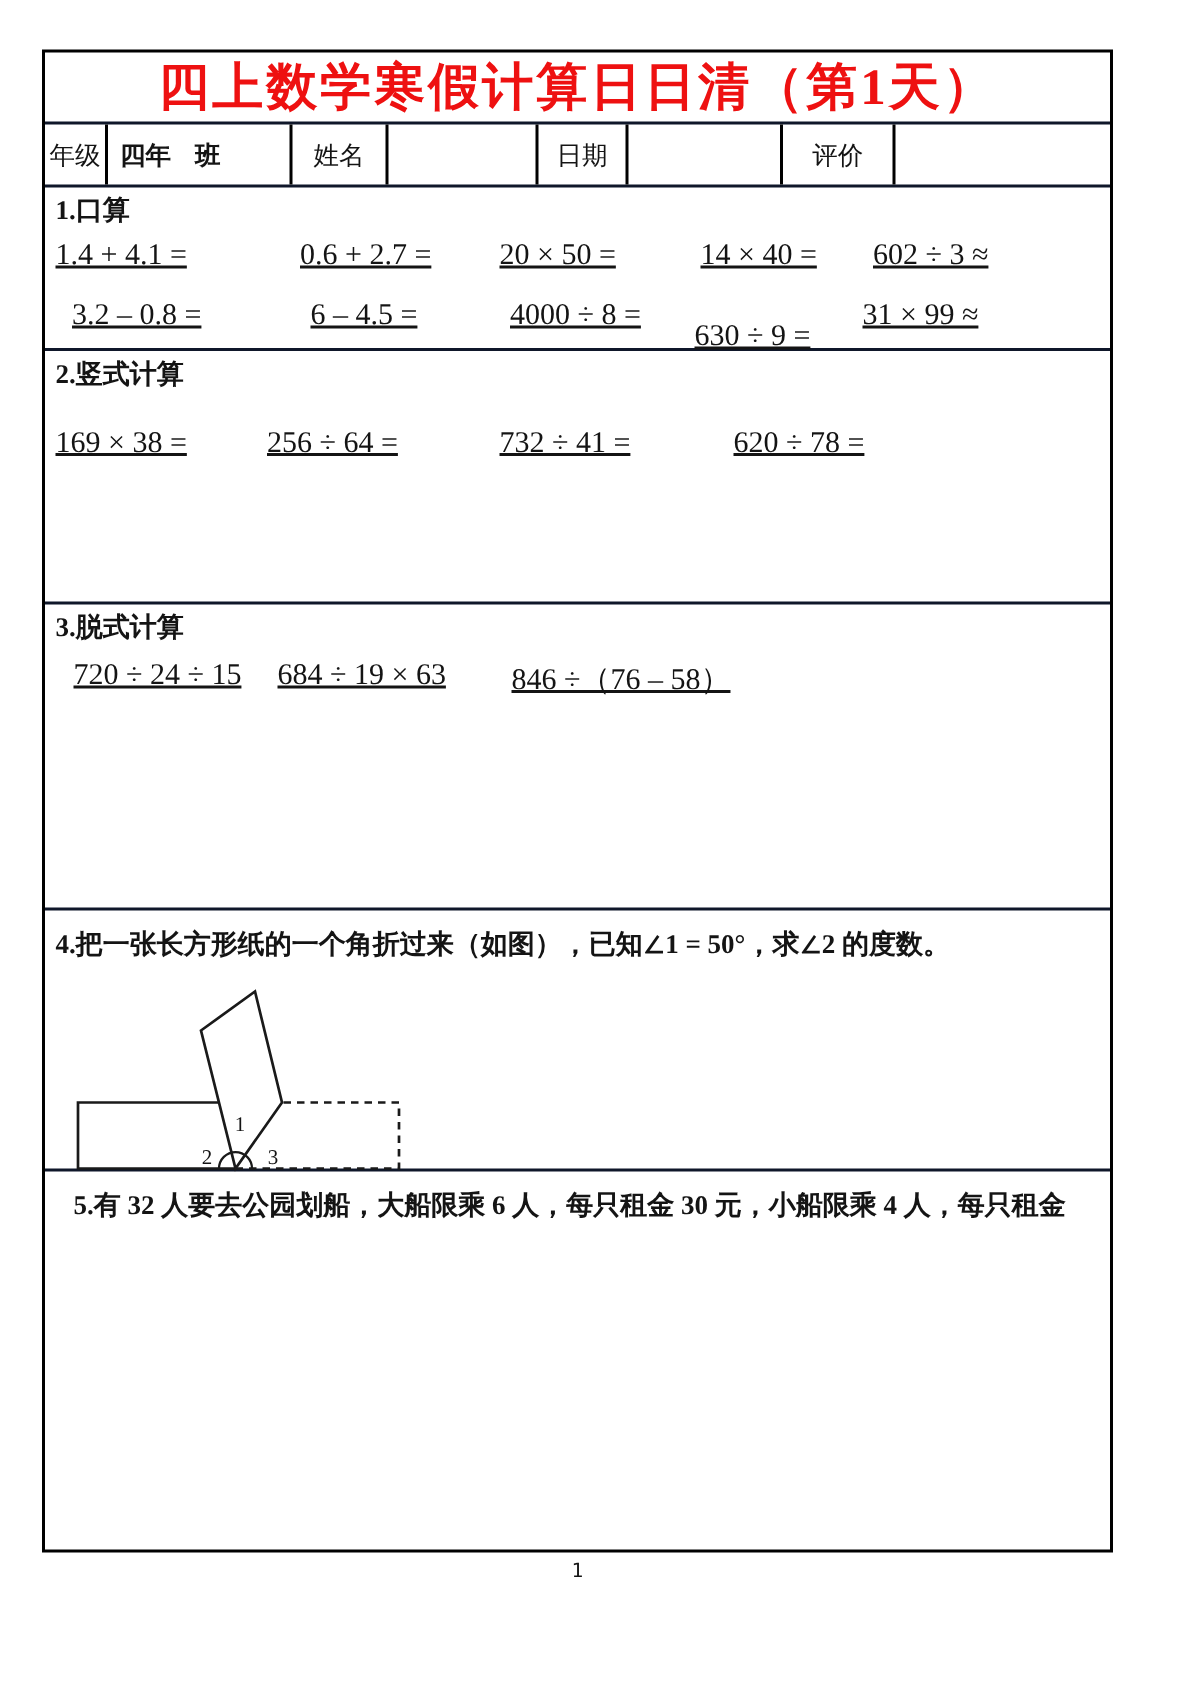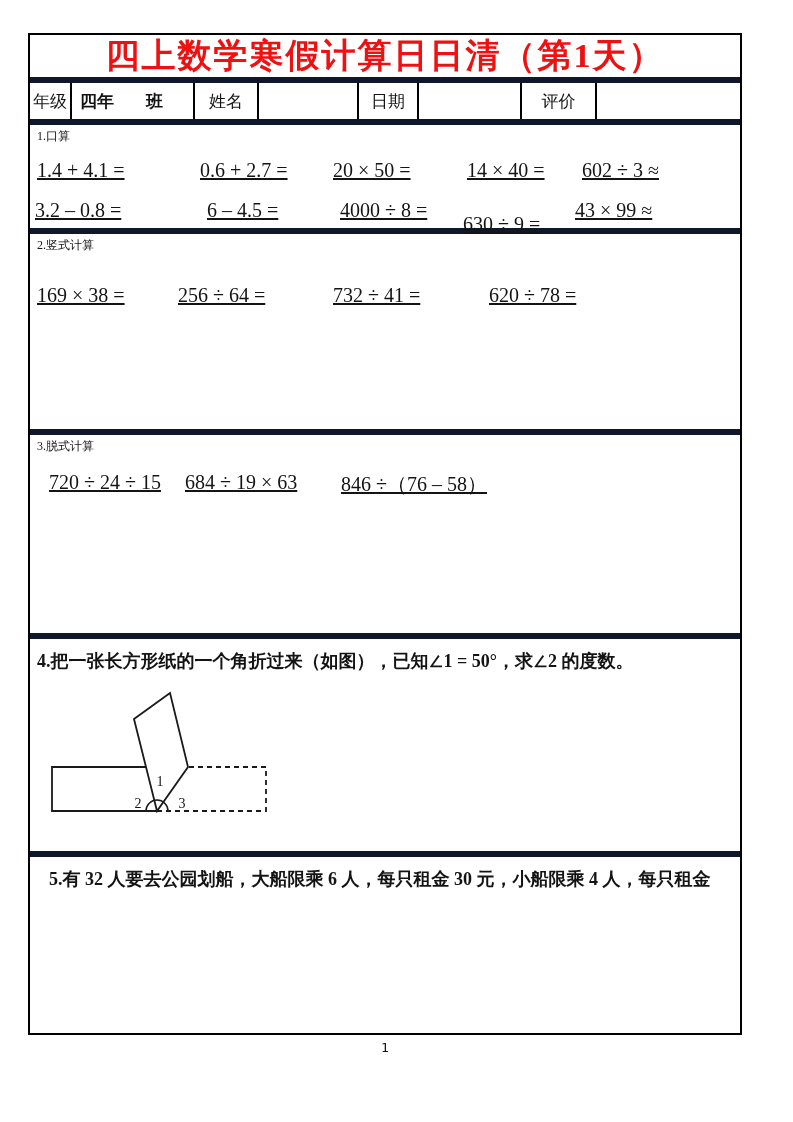--- a/index.html
+++ b/index.html
@@ -5,37 +5,37 @@
   html,body { margin:0; padding:0; background:#ffffff; }
   .sheet {
     position:relative; width:793px; height:1122px; background:#ffffff;
     font-family:"Liberation Serif", serif; color:#141414; overflow:hidden;
   }
   .ws {
     position:absolute; left:28px; top:33px; width:714px; height:1002px;
     border:2px solid #000; box-sizing:border-box;
     display:flex; flex-direction:column;
   }
-  .row { position:relative; box-sizing:border-box; border-bottom:6px solid #0f172a; }
+  .row { position:relative; box-sizing:border-box; border-bottom:2px solid #0f172a; }
   .row-title { height:48px; display:flex; align-items:center; justify-content:center; }
   .title-text { font-size:34px; font-weight:bold; letter-spacing:2px; white-space:nowrap; }
   .row-header { height:42px; display:flex; }
   .hcell {
     box-sizing:border-box; border-right:2px solid #000;
     display:flex; align-items:center; font-size:17px;
   }
   .hcell.lab { justify-content:center; font-weight:normal; }
   .hcell.nob { border-right:none; }
-  .grade-cell { padding-left:8px; font-weight:bold; gap:32px; }
+  .grade-cell { padding-left:8px; font-weight:bold; gap:16px; }
   .row-s1 { height:109px; }
-  .row-s2 { height:201px; }
+  .row-s2 { height:169px; }
   .row-s3 { height:204px; }
-  .row-s4 { height:218px; }
+  .row-s4 { height:174px; }
   .row-s5 { flex:1; border-bottom:none;margin-left:12px; }
-  .sec-label { position:absolute; left:7px; top:3px; font-size:12px; font-weight:normal; white-space:nowrap; }
+  .sec-label { position:absolute; left:7px; top:3px; font-size:18px; font-weight:bold; white-space:nowrap; }
   .expr { position:absolute; font-size:20px; white-space:nowrap;text-decoration:underline; }
   .prob { position:absolute; left:7px; font-size:18px; font-weight:bold; white-space:nowrap; }
   .fold-svg { position:absolute; left:10px; top:48px; }
   .fig-num { font-size:14px; font-family:"Liberation Serif", serif; }
   .pageno {
     position:absolute; left:28px; top:1040px; width:714px;
     text-align:center; font-size:13px;
     font-family:"DejaVu Sans Mono", monospace;
   }
 </style>
@@ -63,25 +63,25 @@
       <div class="hcell nob" style="flex:1"></div>
     </div>
 
     <div class="row row-s1">
       <div class="sec-label">1.口算</div>
       <div class="expr" style="left:7px;  top:34px">1.4 + 4.1 =</div>
       <div class="expr" style="left:170px;top:34px">0.6 + 2.7 =</div>
       <div class="expr" style="left:303px;top:34px">20 × 50 =</div>
       <div class="expr" style="left:437px;top:34px">14 × 40 =</div>
       <div class="expr" style="left:552px;top:34px">602 ÷ 3 ≈</div>
-      <div class="expr" style="left:5px;  top:74px">3.2 – 0.8 =</div>
+      <div class="expr" style="left:18px;  top:74px">3.2 – 0.8 =</div>
       <div class="expr" style="left:177px;top:74px">6 – 4.5 =</div>
       <div class="expr" style="left:310px;top:74px">4000 ÷ 8 =</div>
       <div class="expr" style="left:433px;top:88px">630 ÷ 9 =</div>
-      <div class="expr" style="left:545px;top:74px">43 × 99 ≈</div>
+      <div class="expr" style="left:545px;top:74px">31 × 99 ≈</div>
     </div>
 
     <div class="row row-s2">
       <div class="sec-label">2.竖式计算</div>
       <div class="expr" style="left:7px;  top:50px">169 × 38 =</div>
       <div class="expr" style="left:148px;top:50px">256 ÷ 64 =</div>
       <div class="expr" style="left:303px;top:50px">732 ÷ 41 =</div>
       <div class="expr" style="left:459px;top:50px">620 ÷ 78 =</div>
     </div>
 

